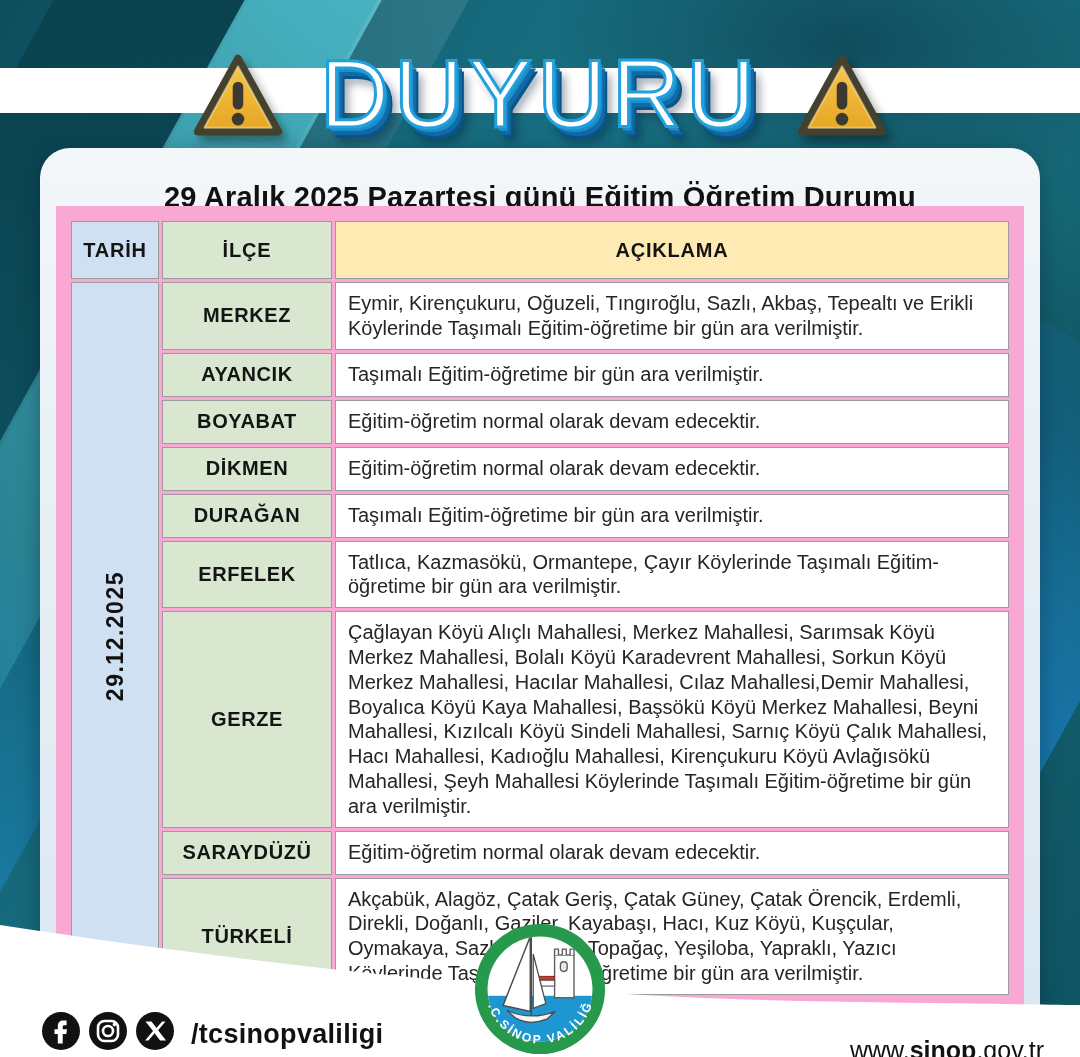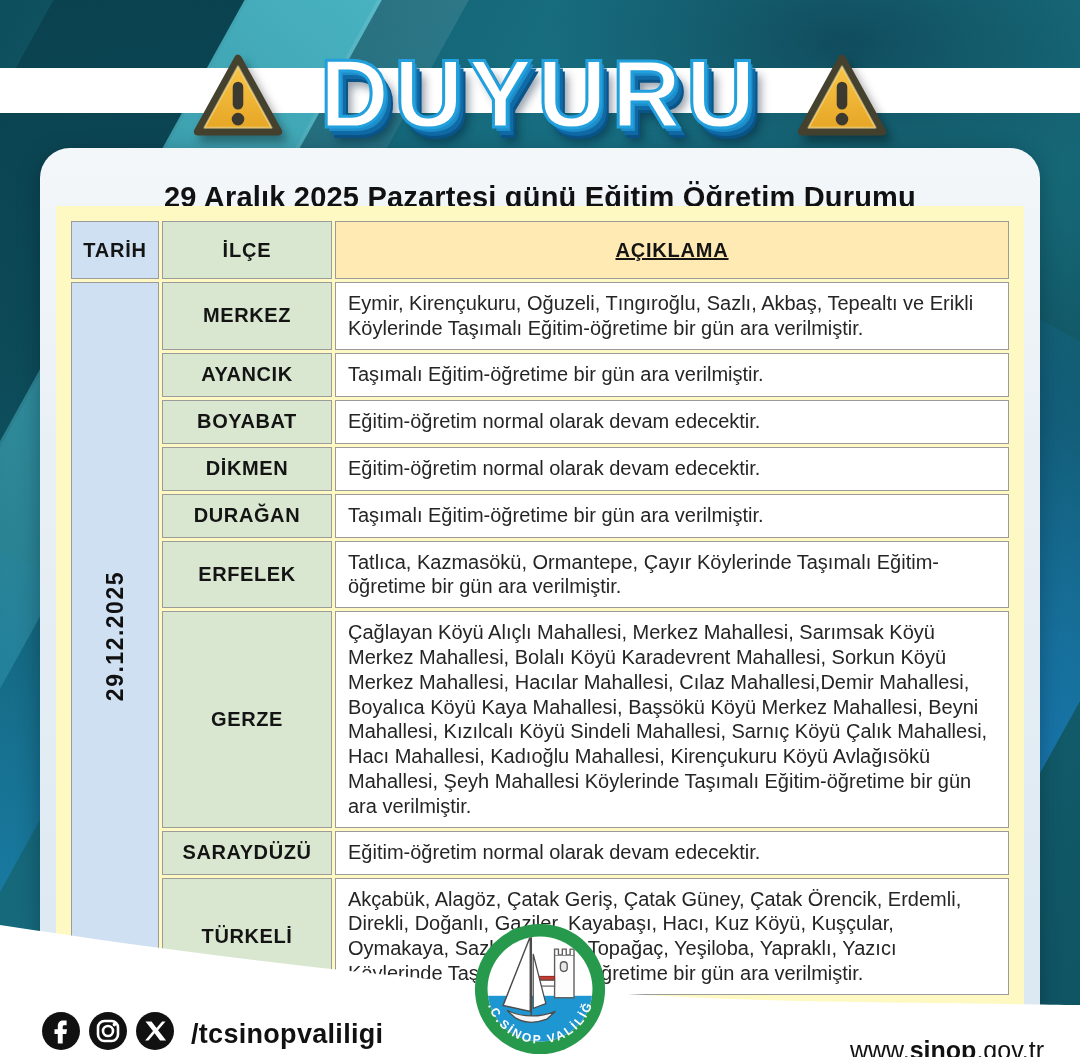--- a/index.html
+++ b/index.html
@@ -44,21 +44,21 @@
     transform:rotate(29deg);
   }
   
   .band{position:absolute;left:0;top:68px;width:100%;height:45px;background:#ffffff;}
   .duyuru-wrap{
     position:absolute;left:0;top:28px;width:100%;height:140px;
     display:flex;align-items:center;justify-content:center;gap:34px;
   }
   .warning-tri{width:96px;height:96px;filter:drop-shadow(5px 7px 5px rgba(0,0,0,.35));}
   .duyuru-text{
-    font-size:96px;font-weight:700;letter-spacing:5px;color:#ffffff;line-height:1;
+    font-size:96px;font-weight:400;letter-spacing:5px;color:#ffffff;line-height:1;
     -webkit-text-stroke:3px #22a0dd;
     text-shadow:
       3px 4px 0 #1e8ecb,
       6px 8px 0 #0f6aa6,
       8px 11px 0 #0b5488,
       11px 15px 10px rgba(0,25,50,.45);
     transform:translateY(-4px);
   }
   
   .card{
@@ -67,31 +67,31 @@
     border-radius:30px 30px 0 0;
     box-shadow:0 6px 22px rgba(0,20,35,.35);
   }
   .card-title{
     margin:16px;padding:17px 10px 0 10px;text-align:center;
     font-size:29px;font-weight:700;color:#111111;letter-spacing:.2px;
   }
   
   .table-panel{
     position:absolute;left:56px;top:206px;width:968px;
-    background:#fef9c3;padding:12px;
+    background:#f9a8d4;padding:12px;
   }
   table.status{
     width:100%;table-layout:fixed;border-collapse:separate;border-spacing:3px;
   }
   table.status th,table.status td{
     border:1.5px solid #9b9b9b;vertical-align:middle;
   }
   th.h-date{background:#cfe0f2;}
   th.h-district{background:#d9e7d0;}
-  th.h-desc{background:#ffeab3;text-decoration:underline;}
+  th.h-desc{background:#ffeab3;}
   table.status th{
     height:58px;font-size:20px;font-weight:700;color:#141414;
     letter-spacing:.8px;text-align:center;padding:4px;
   }
   td.date-cell{background:#cfe0f2;text-align:center;}
   .date-rotated{
     display:inline-block;writing-mode:vertical-rl;transform:rotate(180deg);
     font-size:23px;font-weight:700;color:#101010;letter-spacing:1.5px;
   }
   td.district-cell{

